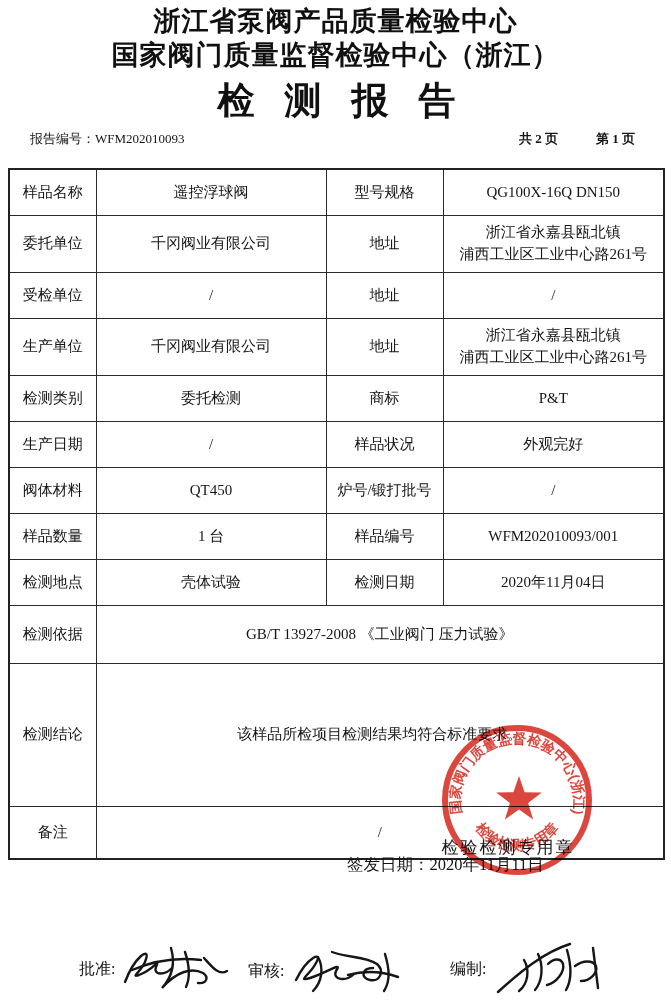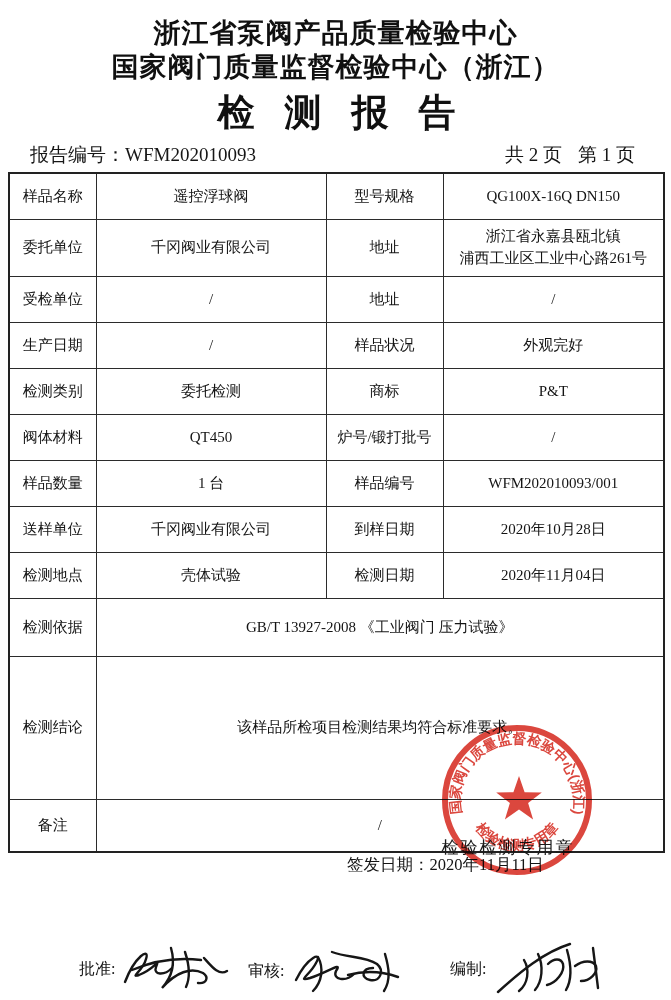--- a/index.html
+++ b/index.html
@@ -6,35 +6,35 @@
   .page{
     position:relative;width:671px;height:1000px;background:#ffffff;
     font-family:"Liberation Serif","DejaVu Serif",serif;color:#141414;
     overflow:hidden;margin:0 auto;
   }
   
   .org-line{
     text-align:center;font-family:"Liberation Sans","DejaVu Sans",sans-serif;
     font-weight:700;font-size:27px;line-height:34px;letter-spacing:1px;color:#101010;
   }
-  .org-line1{padding-top:16px;}
+  .org-line1{padding-top:4px;}
   .report-title{
     text-align:center;font-family:"Liberation Sans","DejaVu Sans",sans-serif;
     font-weight:700;font-size:37px;line-height:40px;color:#101010;
     letter-spacing:30px;padding-left:32px;margin-top:9px;
   }
   .meta-row{
     display:flex;justify-content:space-between;
-    font-size:19px;margin:9px 36px 0 30px;color:#161616;gap:16px;
-  }
-  .meta-pages span{margin-left:16px;}
+    font-size:13px;margin:9px 36px 0 30px;color:#161616;gap:16px;
+  }
+  .meta-pages span{margin-left:38px;font-weight:bold;}
   
   table.report{
     border-collapse:collapse;table-layout:fixed;width:655px;
-    margin:4px 0 0 8px;border:2px solid #222;
+    margin:20px 0 0 8px;border:2px solid #222;
   }
   table.report td{
     border:1px solid #2b2b2b;text-align:center;vertical-align:middle;
     font-size:15px;padding:2px 4px;overflow:hidden;
   }
   .addr-line{display:block;line-height:1.45;}
   tr.h-reg{height:46px;}
   tr.h-tall{height:57px;}
   tr.h-basis{height:58px;}
   tr.h-items{height:66px;}
@@ -98,49 +98,52 @@
             <span class="addr-line">浙江省永嘉县瓯北镇</span>
             <span class="addr-line">浦西工业区工业中心路261号</span>
           </td>
       </tr>
       <tr class="h-reg">
         <td>受检单位</td>
         <td>/</td>
         <td>地址</td>
         <td>/</td>
       </tr>
-      <tr class="h-reg">
-        <td>生产日期</td>
-        <td>/</td>
-        <td>样品状况</td>
-        <td>外观完好</td>
+      <tr class="h-tall">
+        <td>生产单位</td>
+        <td>千冈阀业有限公司</td>
+        <td>地址</td>
+        <td>
+            <span class="addr-line">浙江省永嘉县瓯北镇</span>
+            <span class="addr-line">浦西工业区工业中心路261号</span>
+          </td>
       </tr>
       <tr class="h-reg">
         <td>检测类别</td>
         <td>委托检测</td>
         <td>商标</td>
         <td>P&amp;T</td>
       </tr>
       <tr class="h-reg">
+        <td>生产日期</td>
+        <td>/</td>
+        <td>样品状况</td>
+        <td>外观完好</td>
+      </tr>
+      <tr class="h-reg">
         <td>阀体材料</td>
         <td>QT450</td>
         <td>炉号/锻打批号</td>
         <td>/</td>
       </tr>
       <tr class="h-reg">
         <td>样品数量</td>
         <td>1 台</td>
         <td>样品编号</td>
         <td>WFM202010093/001</td>
-      </tr>
-      <tr class="h-reg">
-        <td>送样单位</td>
-        <td>千冈阀业有限公司</td>
-        <td>到样日期</td>
-        <td>2020年10月28日</td>
       </tr>
       <tr class="h-reg">
         <td>检测地点</td>
         <td>壳体试验</td>
         <td>检测日期</td>
         <td>2020年11月04日</td>
       </tr>
       <tr class="h-basis">
         <td>检测依据</td>
         <td colspan="3">GB/T 13927-2008 《工业阀门 压力试验》</td>

